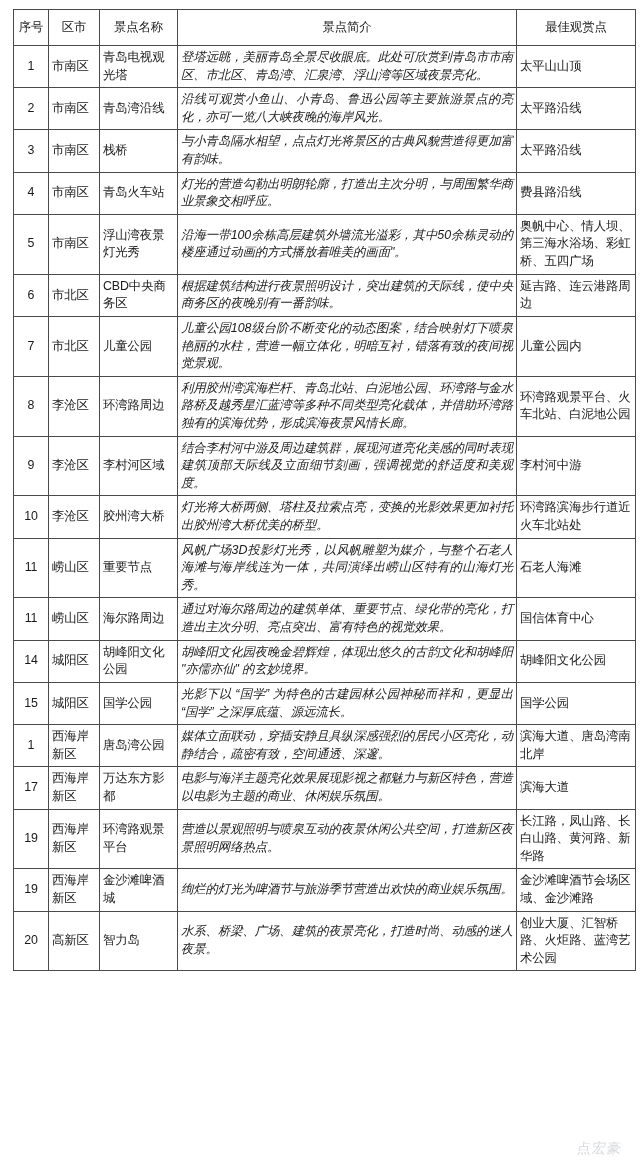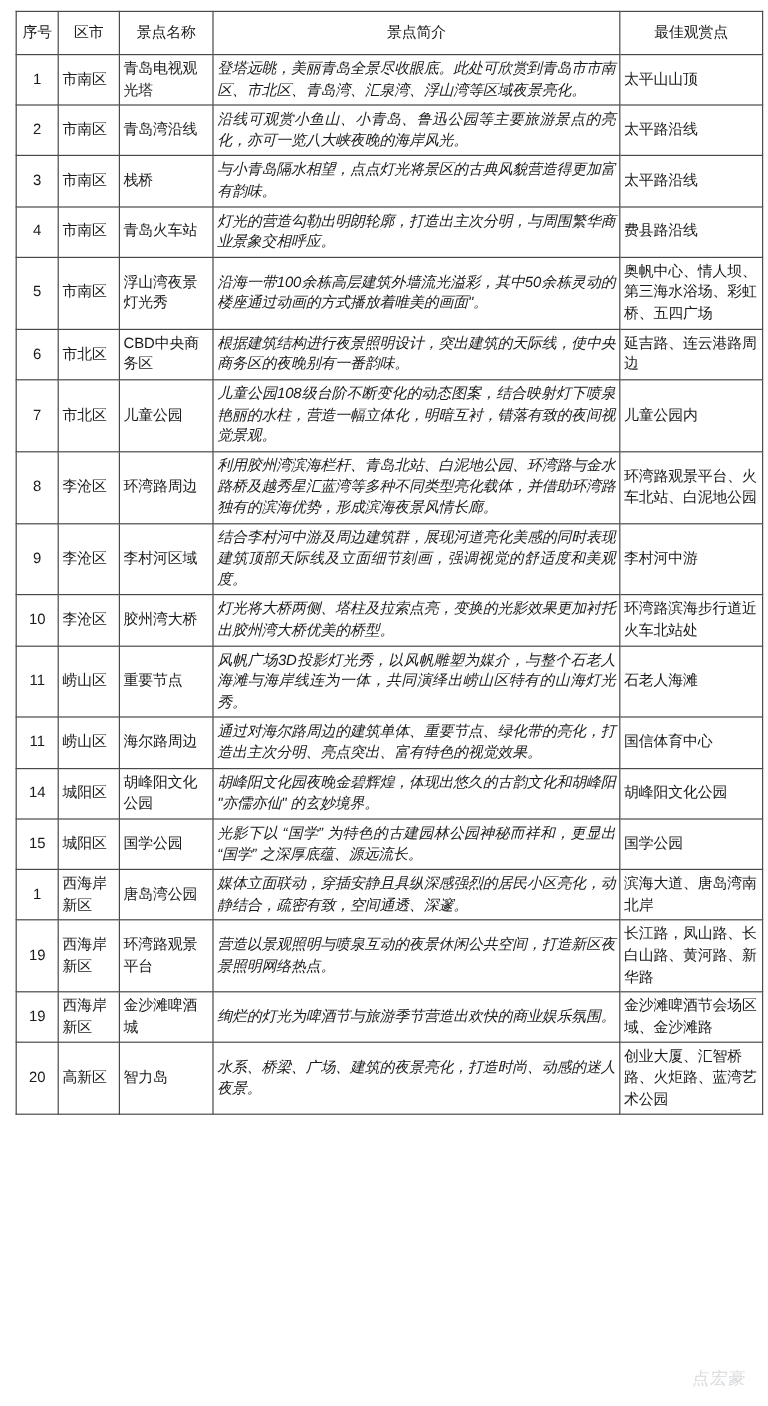--- a/index.html
+++ b/index.html
@@ -213,20 +213,27 @@
           <td class="cell-view">国学公园</td>
         </tr>
         <tr>
           <td class="cell-index">1</td>
           <td class="cell-district">西海岸新区</td>
           <td class="cell-name">唐岛湾公园</td>
           <td class="cell-desc">媒体立面联动，穿插安静且具纵深感强烈的居民小区亮化，动静结合，疏密有致，空间通透、深邃。</td>
           <td class="cell-view">滨海大道、唐岛湾南北岸</td>
         </tr>
         <tr>
+          <td class="cell-index">17</td>
+          <td class="cell-district">西海岸新区</td>
+          <td class="cell-name">万达东方影都</td>
+          <td class="cell-desc">电影与海洋主题亮化效果展现影视之都魅力与新区特色，营造以电影为主题的商业、休闲娱乐氛围。</td>
+          <td class="cell-view">滨海大道</td>
+        </tr>
+        <tr>
           <td class="cell-index">19</td>
           <td class="cell-district">西海岸新区</td>
           <td class="cell-name">环湾路观景平台</td>
           <td class="cell-desc">营造以景观照明与喷泉互动的夜景休闲公共空间，打造新区夜景照明网络热点。</td>
           <td class="cell-view">长江路，凤山路、长白山路、黄河路、新华路</td>
         </tr>
         <tr>
           <td class="cell-index">19</td>
           <td class="cell-district">西海岸新区</td>
           <td class="cell-name">金沙滩啤酒城</td>

